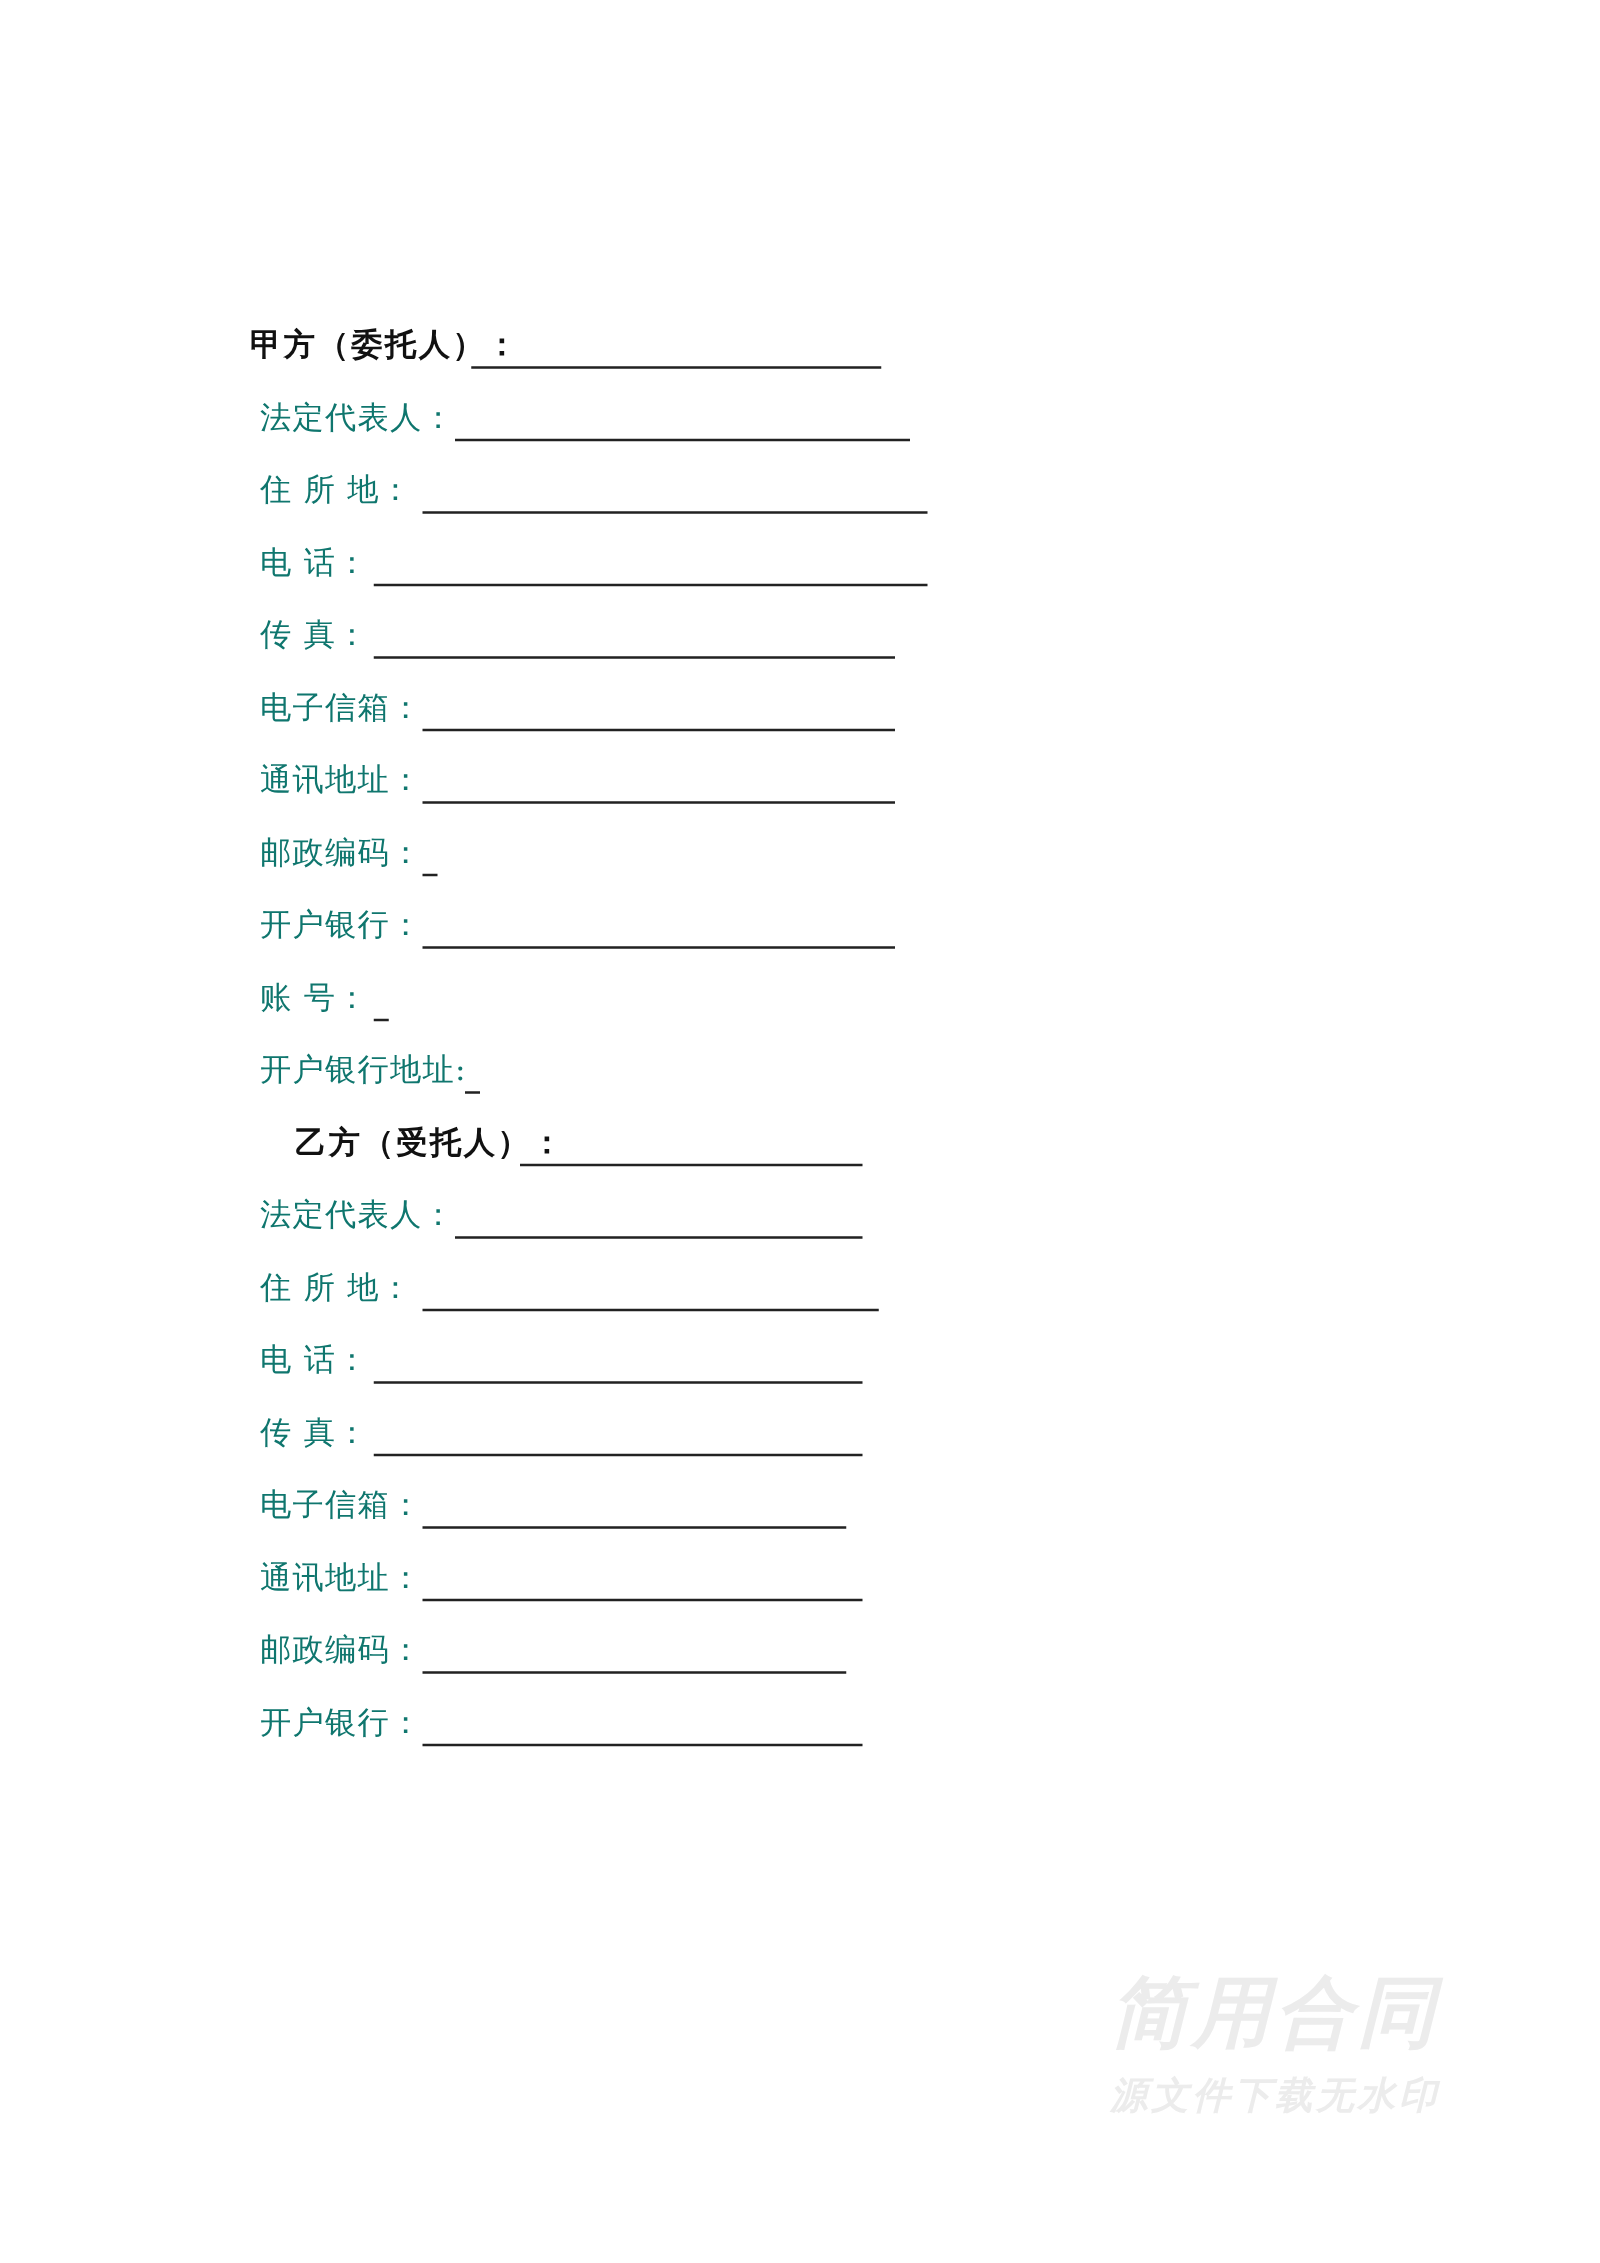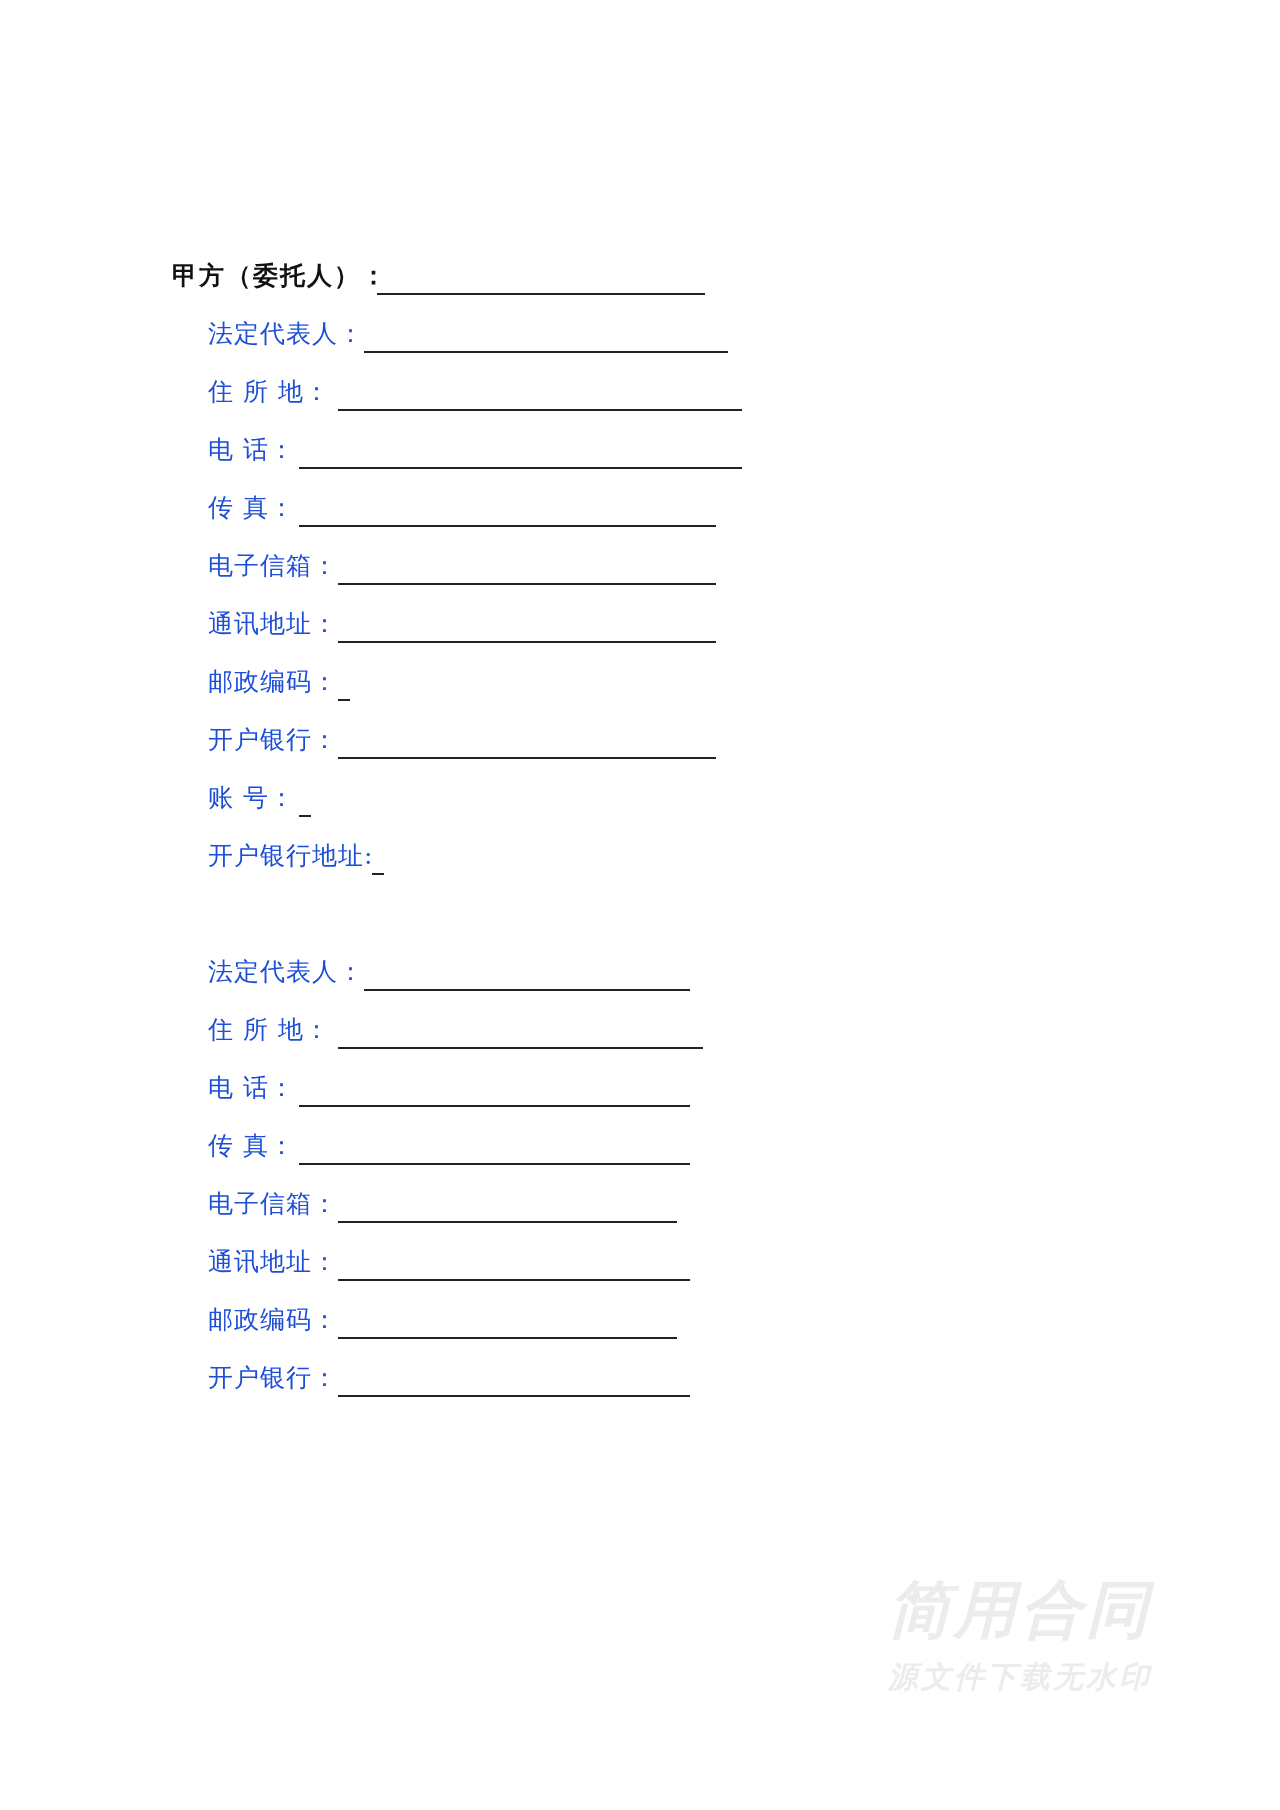--- a/index.html
+++ b/index.html
@@ -29,26 +29,27 @@
       display: block;
     }
     .label {
       position: absolute;
       left: 0;
       bottom: 4px;
       font-size: 25px;
       line-height: 30px;
       white-space: pre;
       letter-spacing: 1px;
-      color: #1d4ed8;
+      color: #0f766e;
     }
     .label.heading {
       font-weight: bold;
       color: #111;
       letter-spacing: 2px;
+      margin-left: 28px;
     }
     .blank {
       position: absolute;
       bottom: 0;
       height: 0;
       border-bottom: 2px solid #222;
     }
     .watermark {
       position: absolute;
       left: 888px;
@@ -131,20 +132,24 @@
   <div class="row" style="left:208px; top:835px; width:660px;">
     <span class="label">开户银行地址:</span>
     <span class="blank" style="left:164px; width:12px;"></span>
   </div>
 
   <div class="row" style="left:208px; top:777px; width:660px;">
     <span class="label">账 号：</span>
     <span class="blank" style="left:91px; width:12px;"></span>
   </div>
 
+  <div class="row" style="left:208px; top:893px; width:660px;">
+    <span class="label heading">乙方（受托人）：</span>
+    <span class="blank" style="left:208px; width:274px;"></span>
+  </div>
 
   <div class="row" style="left:208px; top:951px; width:660px;">
     <span class="label">法定代表人：</span>
     <span class="blank" style="left:156px; width:326px;"></span>
   </div>
 
   <div class="row" style="left:208px; top:1009px; width:660px;">
     <span class="label">住 所 地：</span>
     <span class="blank" style="left:130px; width:365px;"></span>
   </div>

